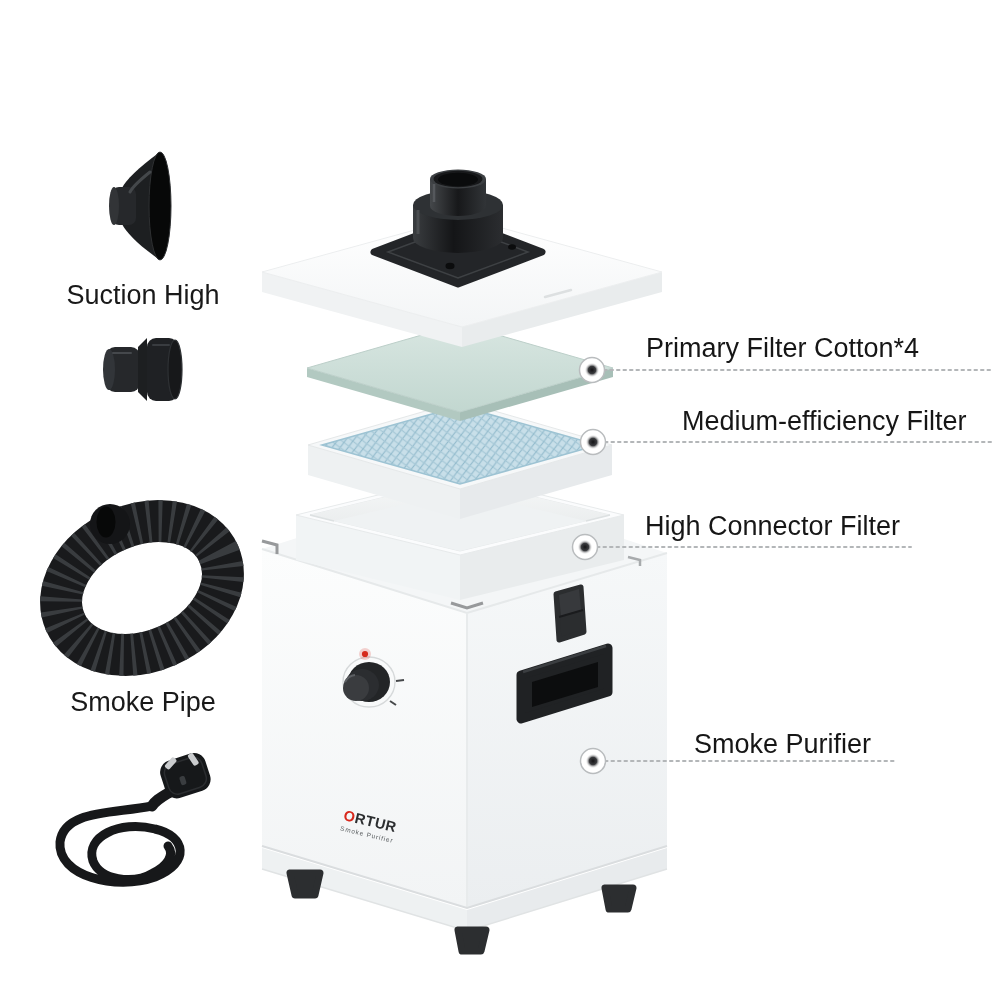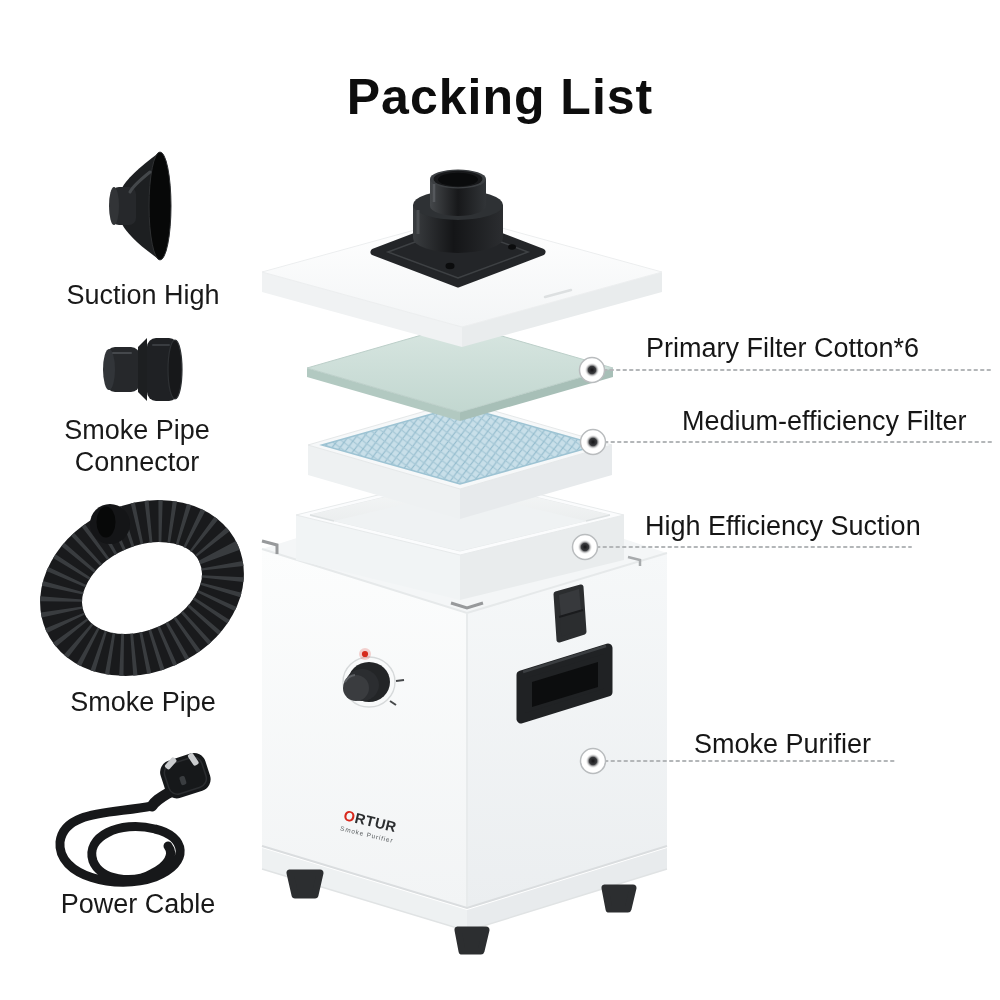--- a/index.html
+++ b/index.html
@@ -23,30 +23,27 @@
          transform:rotate(13.5deg);transform-origin:50% 50%;z-index:5;}
   .brand-name{font-size:14.5px;font-weight:700;letter-spacing:.5px;color:#2c2e30;line-height:1;}
   .brand-o{color:#d8281c;}
   .brand-sub{font-size:6.4px;letter-spacing:.9px;color:#5a5e60;margin-top:2px;}
 </style>
 </head>
 <body>
 
 <div class="page">
 
-  <h1 class="title">Packing List</h1>
 
   <div class="left-label" id="lbl-suction">Suction High</div>
-  <div class="left-label" id="lbl-connector">Smoke Pipe Connector</div>
   <div class="left-label" id="lbl-pipe">Smoke Pipe</div>
-  <div class="left-label" id="lbl-cable">Power Cable</div>
-
-  <div class="callout" id="co-primary">Primary Filter Cotton*6</div>
+
+  <div class="callout" id="co-primary">Primary Filter Cotton*4</div>
   <div class="callout" id="co-medium">Medium-efficiency Filter</div>
-  <div class="callout" id="co-high">High Efficiency Suction</div>
+  <div class="callout" id="co-high">High Connector Filter</div>
   <div class="callout" id="co-smoke">Smoke Purifier</div>
 
   <svg class="scene" viewBox="0 0 1000 1000">
     <defs>
       <linearGradient id="gLid" x1="0" y1="0" x2="0" y2="1">
         <stop offset="0" stop-color="#ffffff"></stop>
           <stop offset="1" stop-color="#f3f5f6"></stop>
       </linearGradient>
       <linearGradient id="gMint" x1="0" y1="0" x2="0" y2="1">
         <stop offset="0" stop-color="#d8e6e1"></stop>

